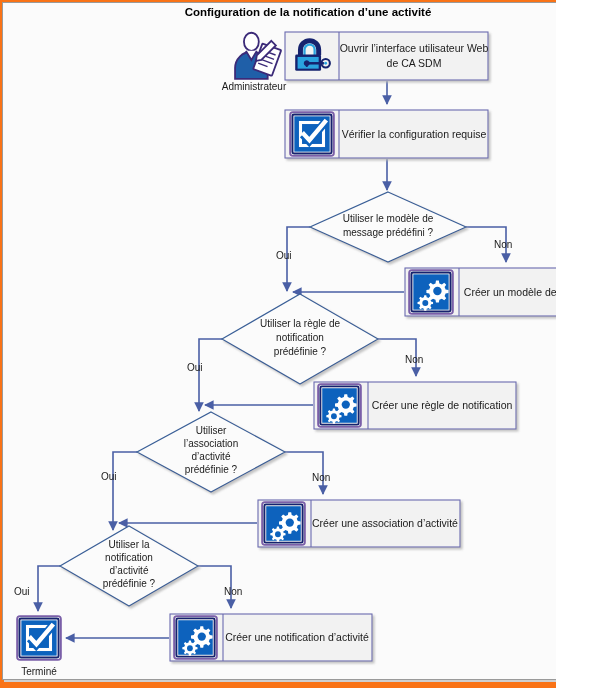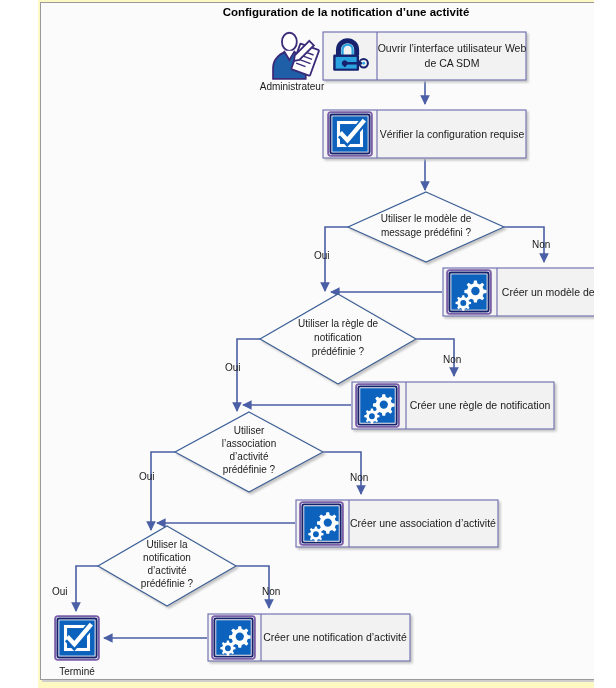--- a/index.html
+++ b/index.html
@@ -1,22 +1,21 @@
 <!DOCTYPE html>
 <html><head>
 <meta charset="utf-8">
 <style>
   html,body{margin:0;padding:0;background:#ffffff;}
   body{font-family:"Liberation Sans",sans-serif;}
   #page{
     position:relative;
     width:556px;height:688px;
-    background:#fef9c3;
+    background:#f97316;
     overflow:hidden;
-    margin-left:38px;
   }
   #frame{
     position:absolute;
     left:2px;top:2px;
     width:608px;height:678px;
     border:1px solid #9a9a9a;
     background:#fbfbfb;
     box-sizing:border-box;
     box-shadow:2px 2px 0 #cfcfcf;
   }

